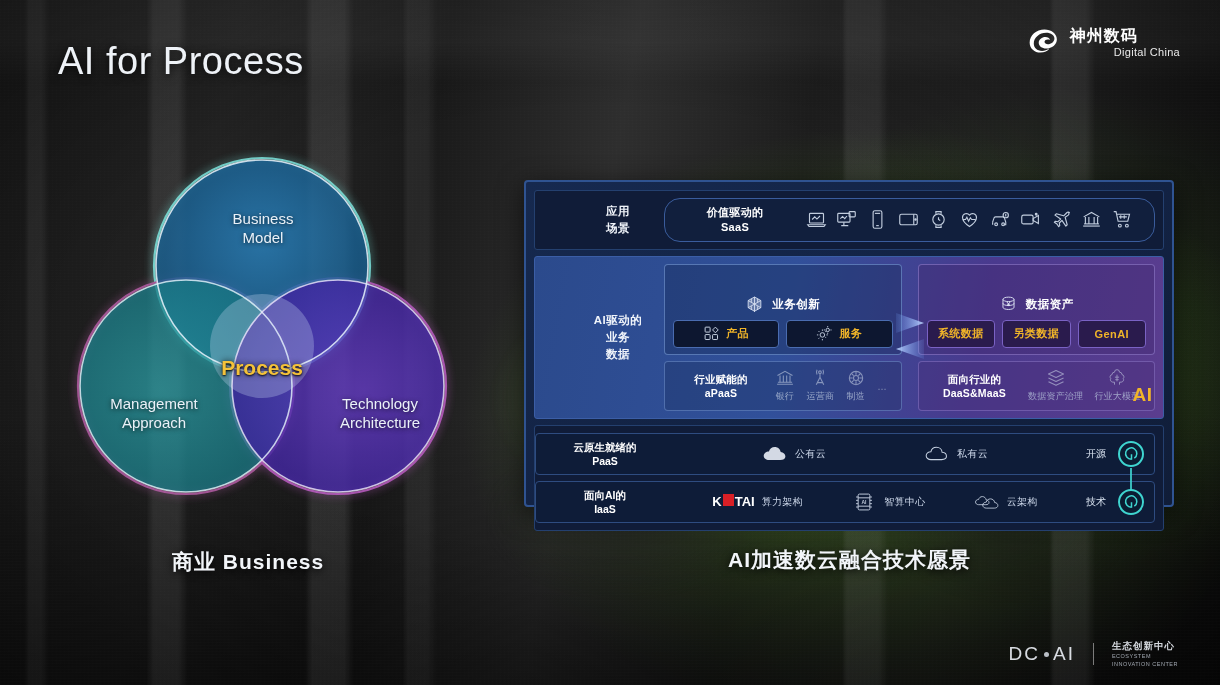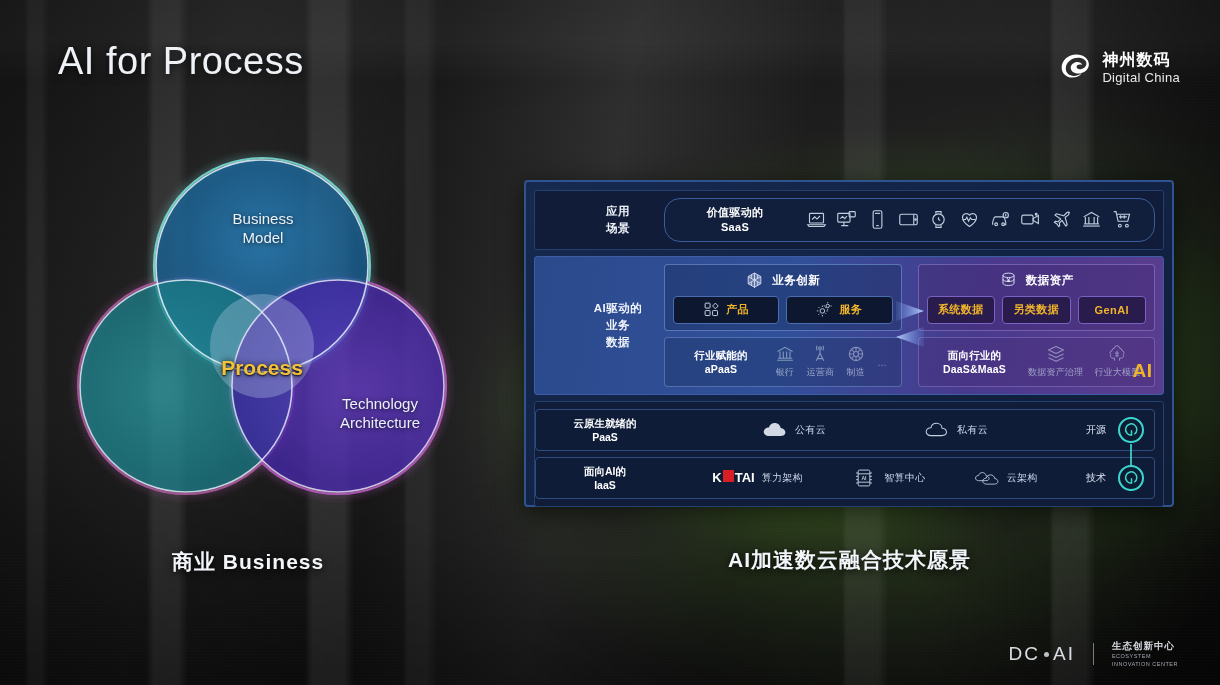--- a/index.html
+++ b/index.html
@@ -53,27 +53,27 @@
 
   
   .slide-title {
     position: absolute; left: 58px; top: 40px;
     font-size: 38px; font-weight: 300; letter-spacing: .5px;
     color: #eef2f7; text-shadow: 0 2px 10px rgba(0,0,0,.85);
   }
 
   
   .brand {
-    position: absolute; right: 40px; top: 52px;
+    position: absolute; right: 40px; top: 27px;
     display: flex; align-items: center; gap: 9px;
   }
   .brand-mark { width: 33px; height: 33px; flex: 0 0 33px; }
   .brand-txt { line-height: 1.05; }
   .brand-cn { font-size: 16px; font-weight: 700; color: #ffffff; letter-spacing: 1px; }
-  .brand-en { font-size: 13px; color: #e9e9e9; letter-spacing: .3px; margin-top: 2px; }
+  .brand-en { font-size: 11px; color: #e9e9e9; letter-spacing: .3px; margin-top: 2px; margin-left: 44px; }
 
   
   .venn { position: absolute; left: 62px; top: 150px; width: 400px; height: 355px; }
   .venn svg { width: 100%; height: 100%; display: block; }
   .venn-label {
     position: absolute; text-align: center; color: #eaf1f8;
     font-size: 15px; line-height: 1.25; text-shadow: 0 1px 5px rgba(0,0,0,.7);
     pointer-events: none;
   }
   .vl-top    { left: 126px; top: 60px;  width: 150px; }
@@ -139,21 +139,21 @@
     position: absolute; left: 50%; top: 50%; transform: translate(-50%,-50%);
     width: 40px; height: 56px; z-index: 3;
   }
 
   .subcard {
     border: 1px solid rgba(130,165,225,.55); border-radius: 4px;
     background: rgba(22,42,86,.38);
     padding: 6px 8px;
   }
   .subcard.violet { background: rgba(64,40,110,.40); border-color: rgba(160,140,220,.5); }
-  .sc-head { display: flex; align-items: center; justify-content: center; gap: 8px; margin-bottom: 6px; }
+  .sc-head { display: flex; align-items: center; justify-content: center; gap: 8px; margin-bottom: 6px; margin-top: 24px; }
   .sc-head .ico { width: 19px; height: 19px; opacity: .95; }
   .sc-head-txt { color: #fff; font-size: 11.5px; font-weight: 700; letter-spacing: .5px; }
   .chip-row { display: flex; gap: 7px; }
   .chip {
     flex: 1; height: 28px; border-radius: 4px;
     background: #0d1730; border: 1px solid #4a6cb0;
     display: flex; align-items: center; justify-content: center; gap: 6px;
   }
   .chip.violet { background: #2a1b4d; border-color: #7a62c4; }
   .chip-txt { color: #f0b429; font-size: 11px; font-weight: 700; letter-spacing: .4px; }
@@ -281,20 +281,24 @@
       <circle cx="200" cy="196" r="52" fill="#c8d7f2" opacity="0.30"></circle>
 
       <circle cx="200" cy="116" r="106" fill="none" stroke="#e9f6ff" stroke-width="1.6" opacity="0.85"></circle>
       <circle cx="124" cy="236" r="106" fill="none" stroke="#eaf6ff" stroke-width="1.6" opacity="0.8"></circle>
       <circle cx="276" cy="236" r="106" fill="none" stroke="#f0e8ff" stroke-width="1.6" opacity="0.8"></circle>
     </svg>
     <div class="venn-label vl-top">
       <div>Business</div>
       <div>Model</div>
     </div>
+    <div class="venn-label vl-left">
+      <div>Management</div>
+      <div>Approach</div>
+    </div>
     <div class="venn-label vl-right">
       <div>Technology</div>
       <div>Architecture</div>
     </div>
     <div class="venn-label vl-center">Process</div>
   </div>
 
   <div class="caption caption-left">商业 Business</div>
   <div class="caption caption-right">AI加速数云融合技术愿景</div>
 

